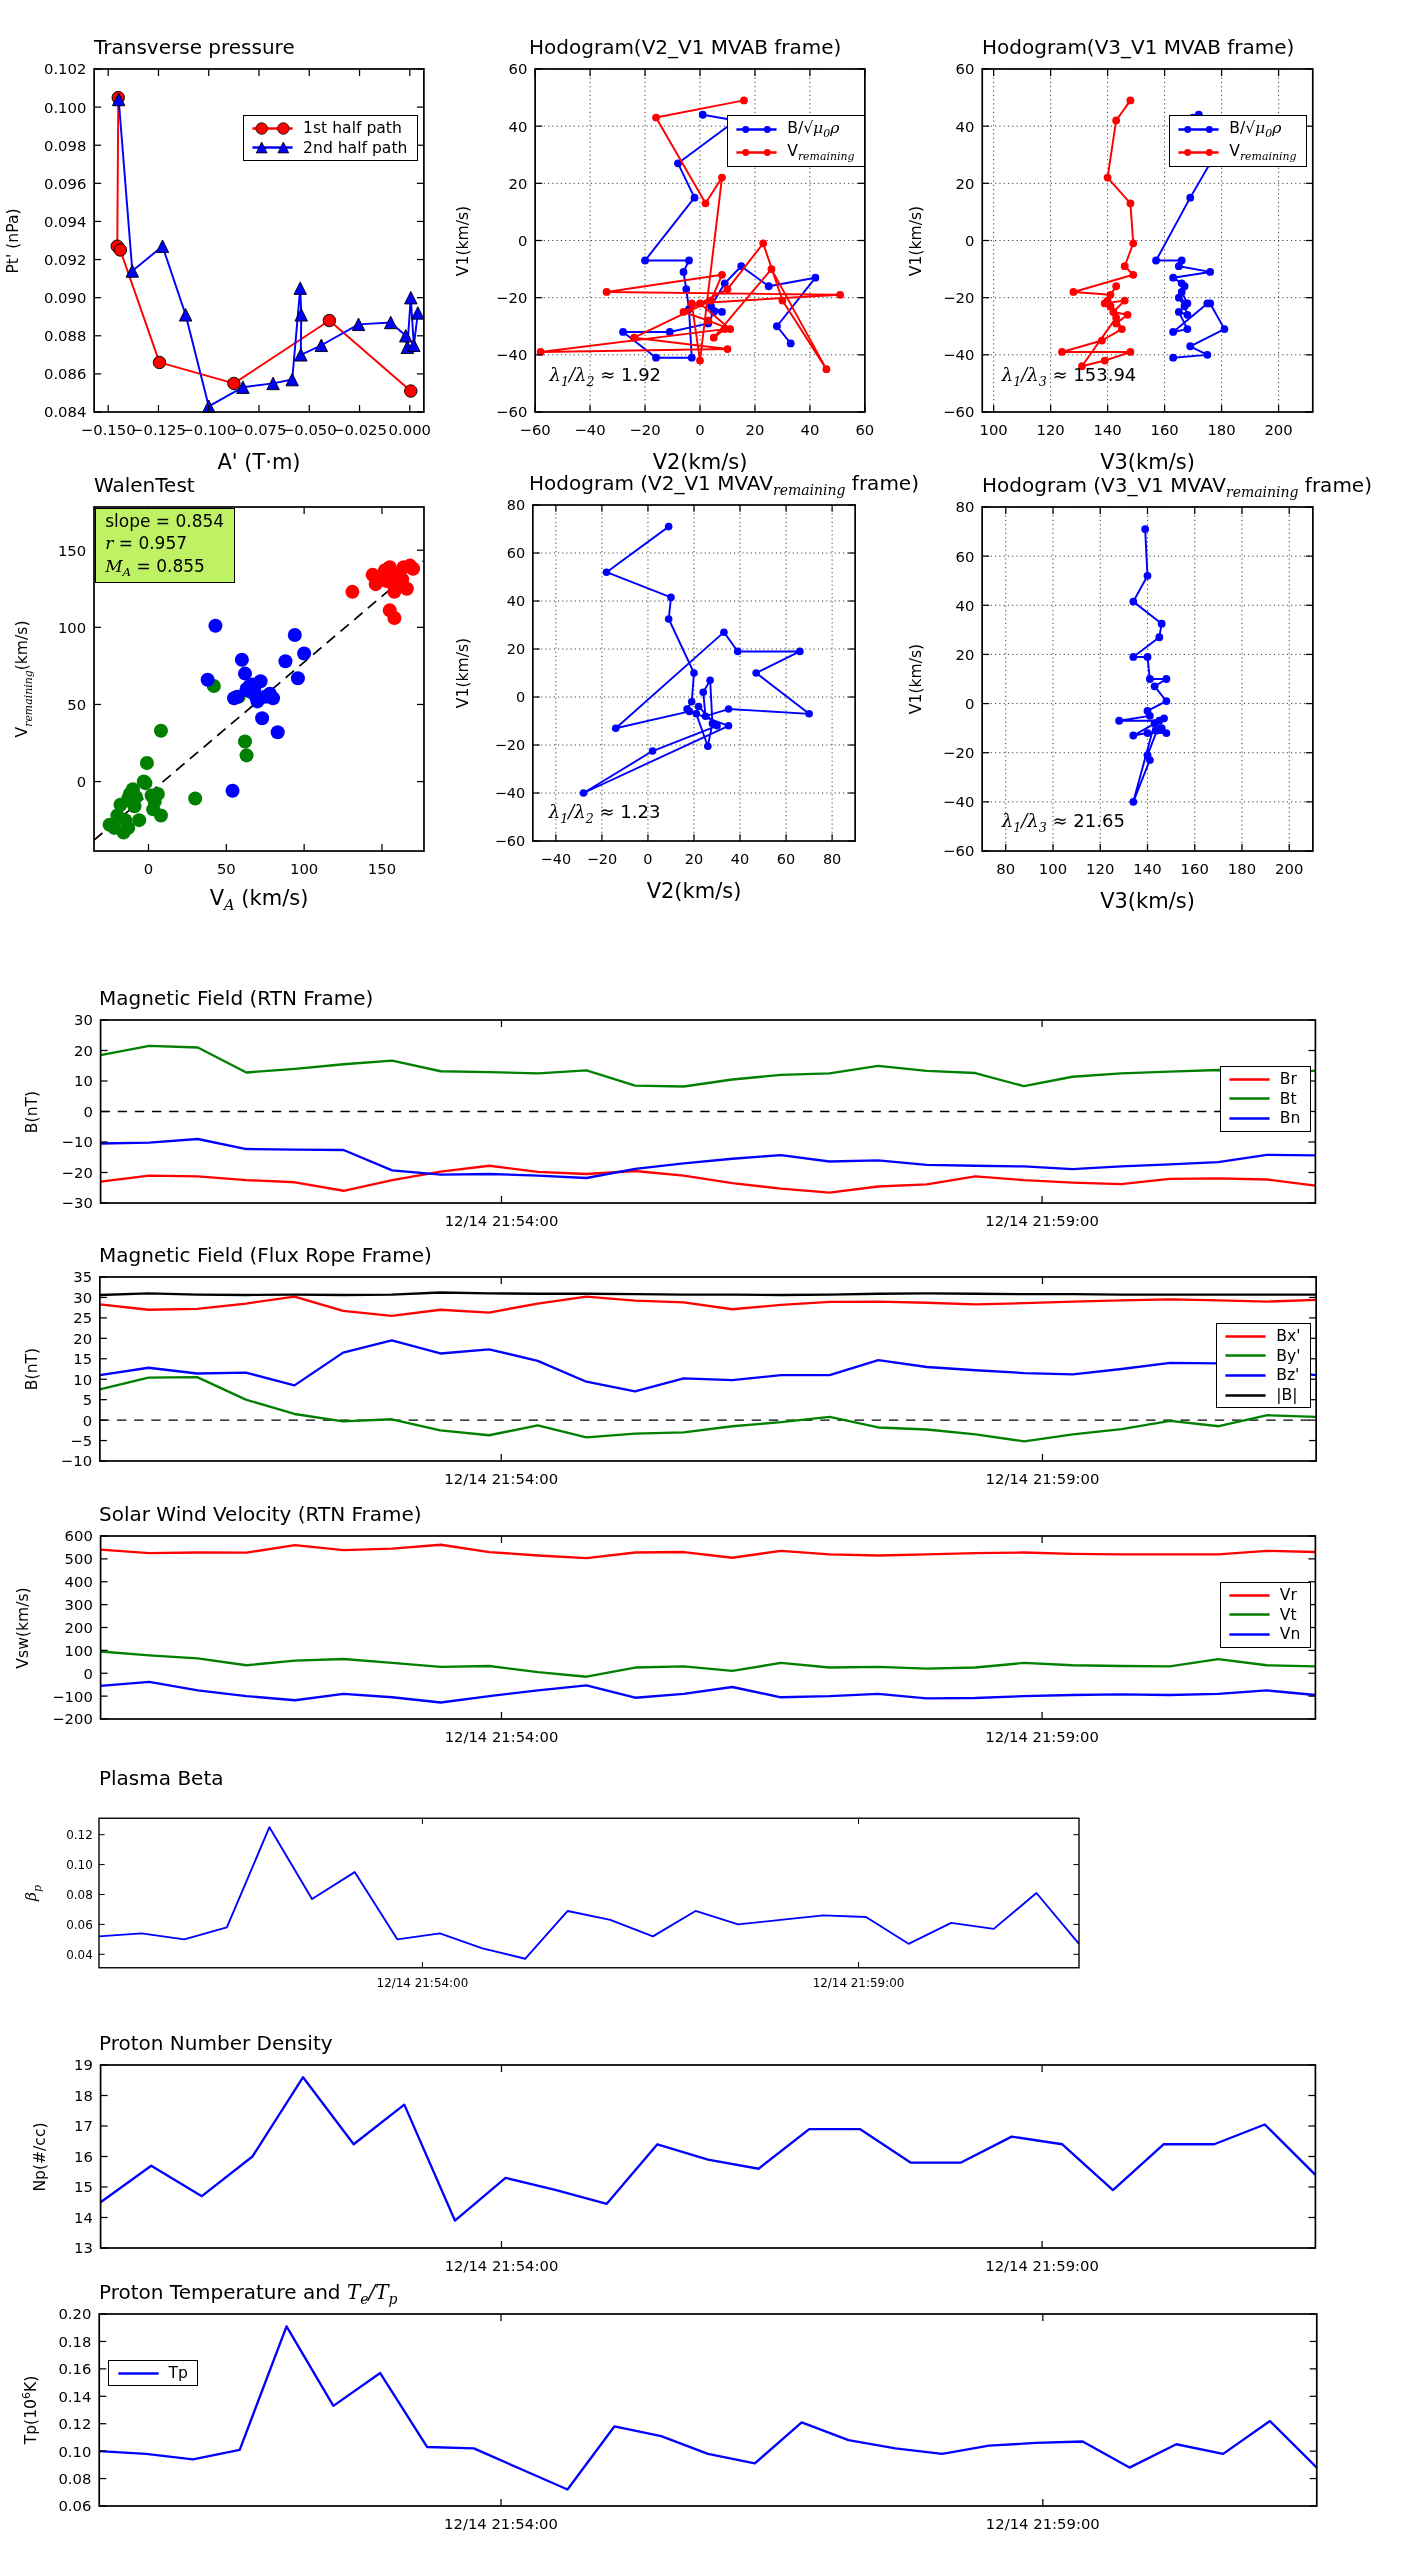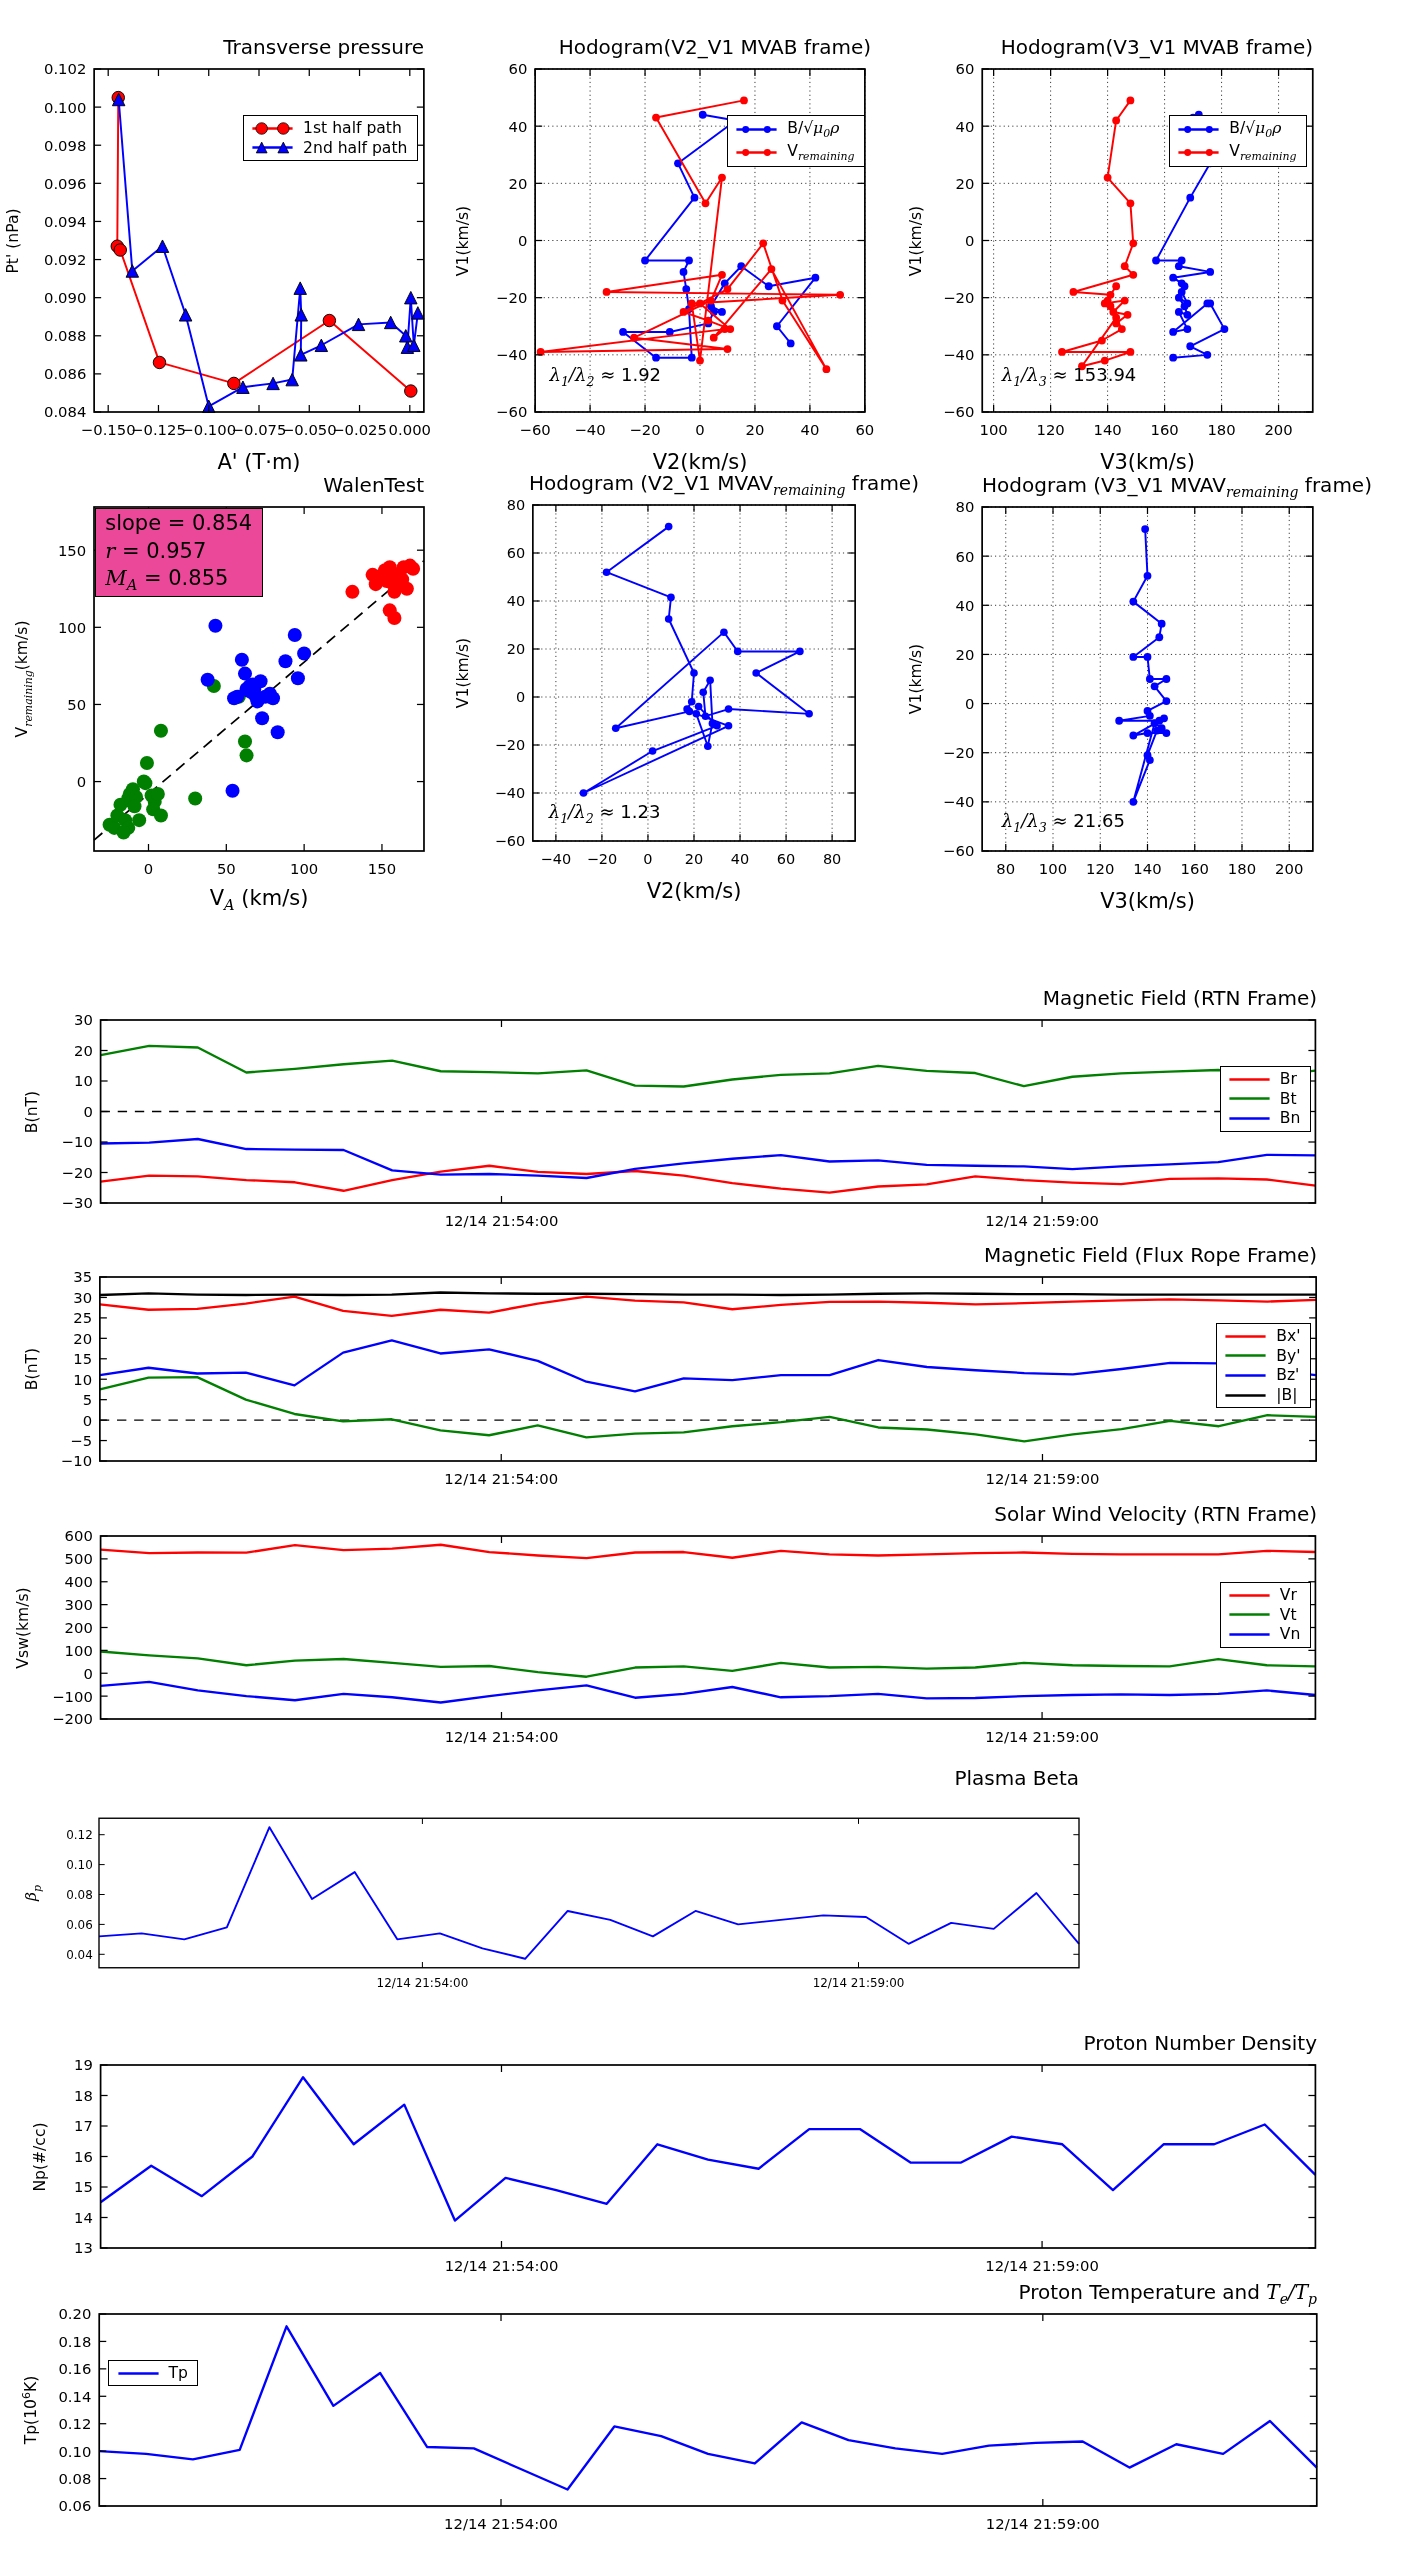--- a/index.html
+++ b/index.html
@@ -1,39 +1,39 @@
 <!DOCTYPE html>
 <html style="font-size:12.5px"><head>
 <meta charset="utf-8">
 <style>
   html,body{margin:0;padding:0;background:#fff;}
   #figure{position:relative;width:1405px;height:2576px;background:#ffffff;
           font-family:"DejaVu Sans",sans-serif;color:#000;}
   .panel{position:absolute;}
   svg.plot{position:absolute;left:0;top:0;width:100%;height:100%;overflow:visible;}
-  .ptitle{position:absolute;left:0;right:0;top:-34px;text-align:right;
+  .ptitle{position:absolute;left:0;right:0;top:-34px;text-align:left;
           font-size:20px;white-space:nowrap;}
   .ylab{position:absolute;top:50%;white-space:nowrap;font-size:15.6px;
         transform:translate(-50%,-50%) rotate(-90deg);}
   .xlab{position:absolute;left:0;right:0;bottom:-62px;text-align:center;
         font-size:21px;white-space:nowrap;}
   .tlab{font-family:"DejaVu Sans",sans-serif;font-size:19px;fill:#000;}
   .frame{stroke:#000;stroke-width:2.2;}
   .tick{stroke:#000;stroke-width:1.6;}
   .grid{stroke:#000;stroke-width:1;stroke-dasharray:1.5 4;}
   .zline{stroke:#000;stroke-width:1.8;stroke-dasharray:12 10;}
   .legend{position:absolute;background:#fff;border:1.6px solid #000;
           padding:3.1px 9.4px 3.1px 6.2px;display:flex;flex-direction:column;gap:1.6px;z-index:5;margin-top:40px;}
   .legend.tr{top:6.2px;right:6.2px;}
   .legend.tl{top:6.2px;left:9.4px;}
   .litem{display:flex;align-items:center;gap:7.8px;}
   .llabel{font-size:15.6px;white-space:nowrap;}
   .anno{position:absolute;font-size:18px;white-space:nowrap;z-index:4;}
-  .stats{position:absolute;left:0.8px;top:0.8px;background:#ec4899;border:1.6px solid #000;
-         padding:1.6px 9.4px;font-size:21px;line-height:1.3;z-index:5;white-space:nowrap;}
+  .stats{position:absolute;left:0.8px;top:0.8px;background:#bef264;border:1.6px solid #000;
+         padding:1.6px 9.4px;font-size:17px;line-height:1.3;z-index:5;white-space:nowrap;}
   .mi{font-family:"DejaVu Serif",serif;font-style:italic;}
   sub,sup{font-size:70%;}
 </style>
 </head>
 <body>
 
 <div id="figure">
 
   <div class="panel" style="left:94px;top:69px;width:330px;height:343px">
     <div class="ptitle">Transverse pressure</div>

